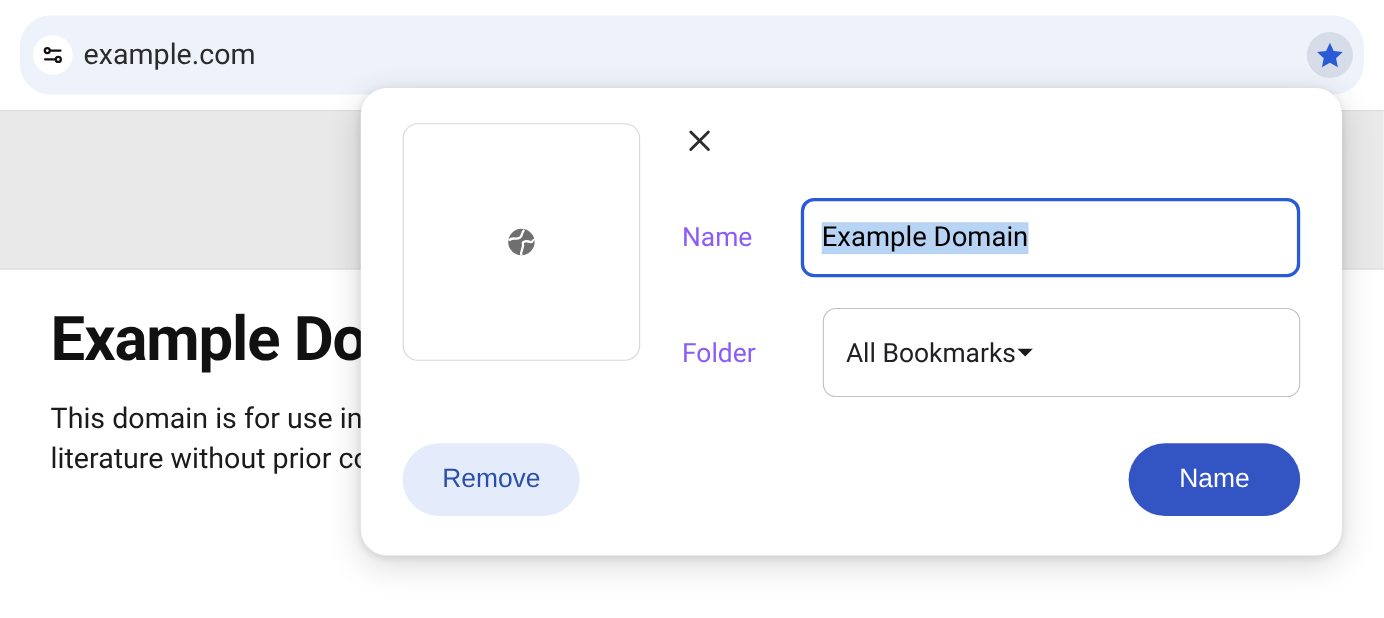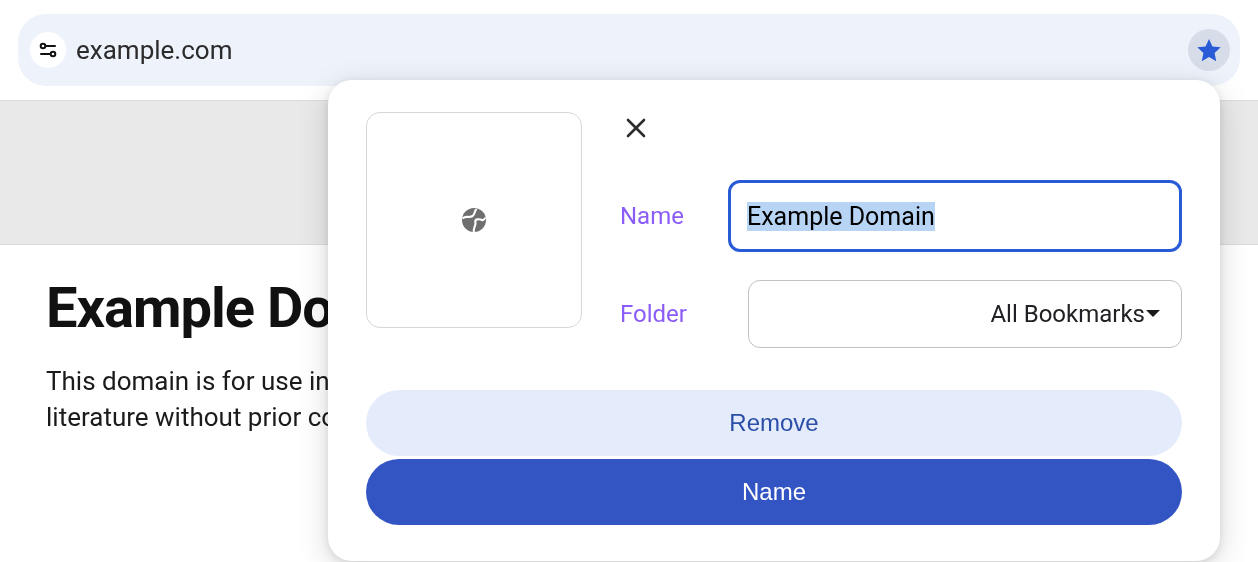--- a/index.html
+++ b/index.html
@@ -148,39 +148,38 @@
       outline: none;
     }
     .name-input::selection {
       background: #b8d4f5;
     }
     .selected-text {
       background: #b8d4f5;
     }
     .folder-select {
       flex: 1;
-      height: 68px;
+      height: 81px;
       border: 1px solid #c1c1c1;
       border-radius: 12px;
       padding: 0 20px;
       display: flex;
       align-items: center;
-      justify-content: flex-end;
+      justify-content: flex-start;
       cursor: pointer;
     }
     .folder-value {
       font-size: 24px;
       color: #202124;
     }
     .dialog-actions {
       display: flex;
       justify-content: space-between;
-      gap: 3px;
+      gap: 18px;
       margin-top: 42px;
-      flex-direction: column;
     }
     .btn {
       height: 66px;
       padding: 0 36px;
       border-radius: 33px;
       border: none;
       font-size: 24px;
       font-weight: 500;
       cursor: pointer;
     }

